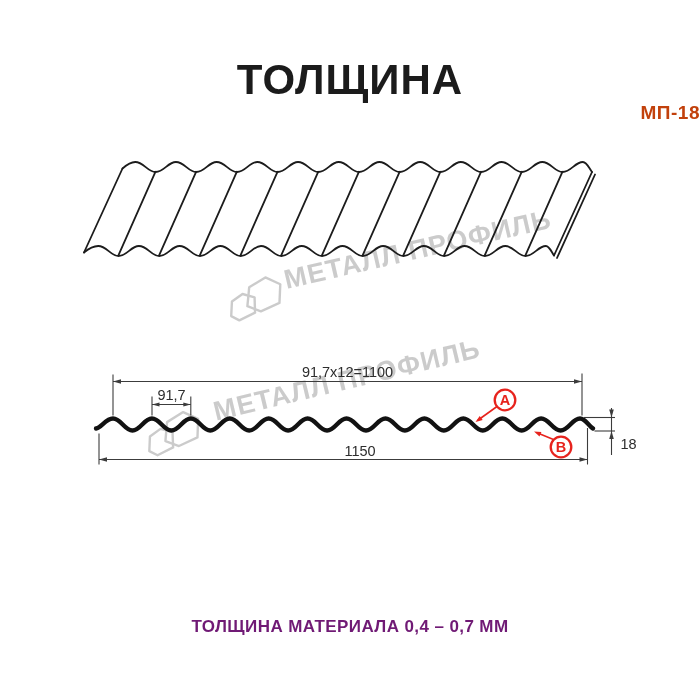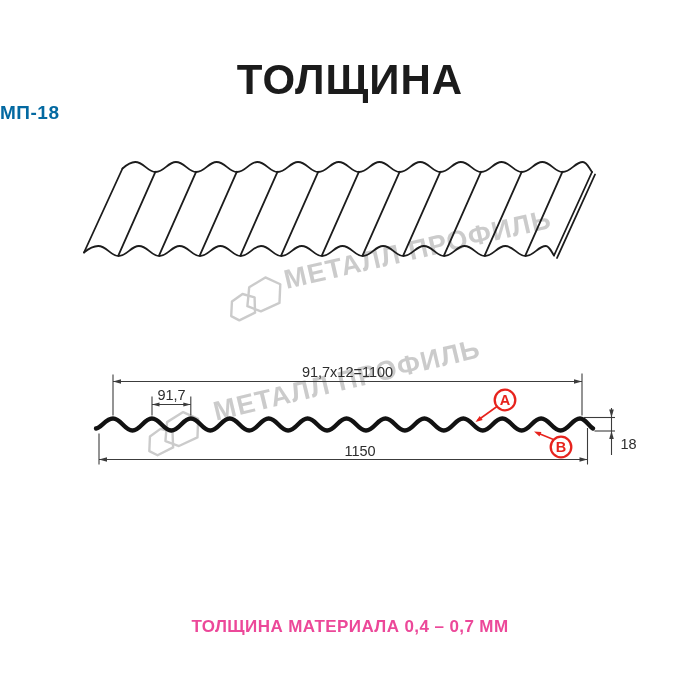--- a/index.html
+++ b/index.html
@@ -5,26 +5,26 @@
   html,body{margin:0;padding:0;background:#ffffff;}
   .canvas{
     position:relative;width:700px;height:700px;background:#ffffff;
     font-family:"Liberation Sans", sans-serif;overflow:hidden;
   }
   .title{
     position:absolute;top:56px;left:0;width:700px;text-align:center;
     font-size:42px;font-weight:800;letter-spacing:1px;color:#1b1b1b;
   }
   .subtitle{
-    position:absolute;top:102px;left:0;width:700px;text-align:left;
-    font-size:19px;font-weight:700;letter-spacing:0.5px;color:#0369a1;
+    position:absolute;top:102px;left:0;width:700px;text-align:right;
+    font-size:19px;font-weight:700;letter-spacing:0.5px;color:#c2410c;
   }
   .footer-note{
     position:absolute;top:617px;left:0;width:700px;text-align:center;
-    font-size:17px;font-weight:600;letter-spacing:0.4px;color:#ec4899;
+    font-size:17px;font-weight:600;letter-spacing:0.4px;color:#701a75;
   }
   svg.drawing{position:absolute;left:0;top:0;}
   
   .sheet-line{fill:none;stroke:#1c1c1c;stroke-width:1.8;stroke-linecap:round;stroke-linejoin:round;}
   .section-wave{fill:none;stroke:#121212;stroke-width:4.3;stroke-linecap:round;stroke-linejoin:round;}
   .dim-line{stroke:#3c3c3c;stroke-width:1.1;fill:none;}
   .dim-arrow{fill:#3c3c3c;stroke:none;}
   .dim-text{fill:#2d2d2d;font-size:14.5px;font-weight:400;}
   .red-stroke{stroke:#e7231d;fill:none;stroke-width:2.3;}
   .red-line{stroke:#e7231d;stroke-width:1.6;fill:none;}

